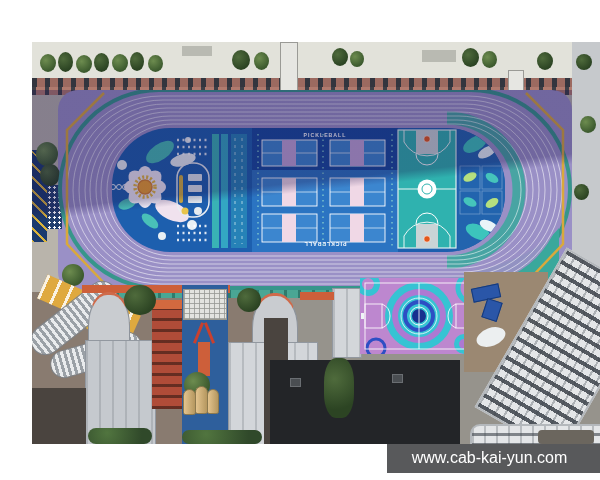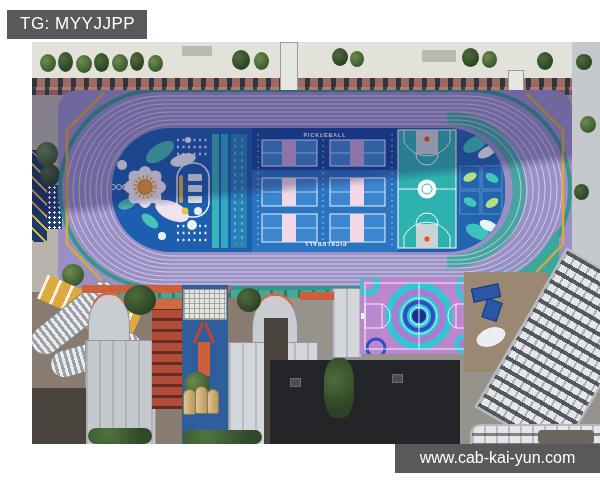--- a/index.html
+++ b/index.html
@@ -3,21 +3,21 @@
 <meta charset="utf-8">
 <style>
   html,body{margin:0;padding:0;background:#fff;}
   .page{position:relative;width:600px;height:480px;background:#fff;overflow:hidden;
         font-family:"Liberation Sans",sans-serif;}
   .abs{position:absolute;}
   
   .tg-label{left:7px;top:10px;background:var(--label-bg,#58595b);color:#fff;
             font-size:17px;padding:4px 12px 5px 13px;letter-spacing:.5px;}
   .watermark{right:0;top:444px;width:205px;background:var(--label-bg,#58595b);color:#fff;
-             font-size:16px;text-align:center;padding:5px 0 6px 0;}
+             font-size:16px;text-align:center;padding:5px 8px 6px 0;}
   
   .photo{left:32px;top:42px;width:568px;height:402px;overflow:hidden;background:#b9b4ab;}
   
   .roof-strip{left:0;top:0;width:568px;height:36px;background:#e2e2da;}
   .roof-mark{background:#b9bab2;}
   .tree{border-radius:50%;background:radial-gradient(circle at 35% 35%,#6d8c4f,#3c5a2e 70%);}
   .tree.dark{background:radial-gradient(circle at 35% 35%,#4f6b3c,#2c4423 70%);}
   
   .facade{left:0;top:36px;width:558px;height:9px;background:#9c6a60;
      background-image:repeating-linear-gradient(90deg,#33353e 0 5px,rgba(0,0,0,0) 5px 13px);}
@@ -343,15 +343,14 @@
 
     <div class="abs right-strip"></div>
     <div class="abs tree dark" style="left:544px;top:12px;width:16px;height:16px"></div>
     <div class="abs tree" style="left:548px;top:74px;width:16px;height:17px"></div>
     <div class="abs tree dark" style="left:542px;top:142px;width:15px;height:16px"></div>
     <div class="abs slab" style="left:482px;top:218px;width:95px;height:180px;transform:rotate(30deg)"></div>
     <div class="abs slab lite" style="left:438px;top:382px;width:140px;height:40px;border-radius:10px 0 0 0"></div>
     <div class="abs" style="left:506px;top:388px;width:56px;height:14px;background:#6b665e;border-radius:4px"></div>
   </div>
 
-  <div class="abs tg-label">TG: MYYJJPP</div>
   <div class="abs watermark">www.cab-kai-yun.com</div>
 </div>
 
 </body></html>

